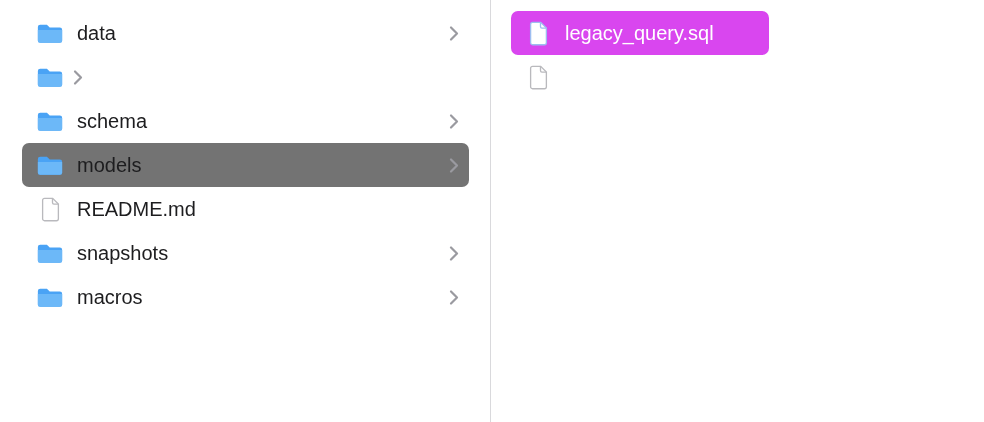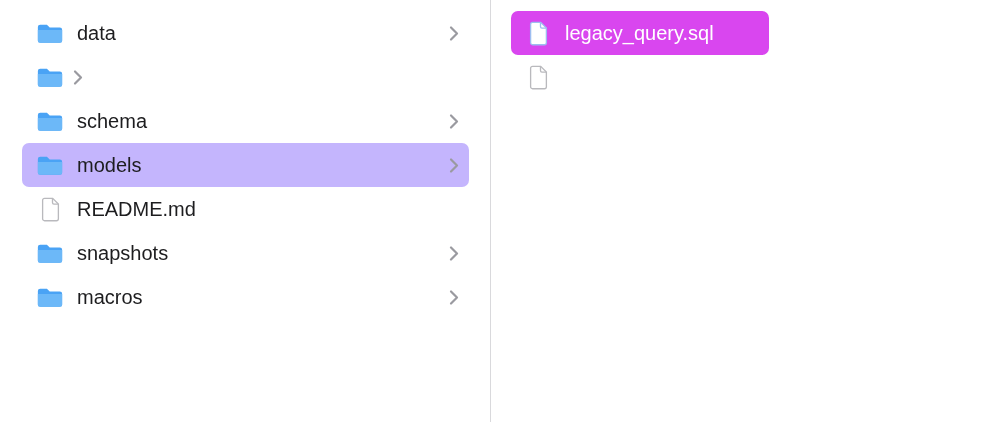--- a/index.html
+++ b/index.html
@@ -106,21 +106,21 @@
       </svg>
     </span>
 
     <span class="label">schema</span>
     <span class="chevron">
       <svg width="10" height="17" viewBox="0 0 10 17" aria-hidden="true">
         <path class="chev-path" d="M2 2.5 l6 6 -6 6" fill="none" stroke="#9a9aa0" stroke-width="2.2" stroke-linecap="round" stroke-linejoin="round"></path>
       </svg>
     </span>
   </div>
-      <div class="row sel-gray" style="background: #c4b5fd;">
+      <div class="row sel-gray" style="background: #737373;">
     <span class="icon folder-ic">
       <svg viewBox="0 0 30 24" width="28" height="23" aria-hidden="true">
         <path d="M2 5 a2.5 2.5 0 0 1 2.5 -2.5 h7.2 l3 3 h10.8 a2.5 2.5 0 0 1 2.5 2.5 v11.5 a2.5 2.5 0 0 1 -2.5 2.5 h-21 a2.5 2.5 0 0 1 -2.5 -2.5 z" fill="#4aa3f5"></path>
         <path d="M2 8.2 h26 v11.3 a2.5 2.5 0 0 1 -2.5 2.5 h-21 a2.5 2.5 0 0 1 -2.5 -2.5 z" fill="#6cb8f8"></path>
       </svg>
     </span>
 
     <span class="label" style="color: rgb(29, 29, 31);">models</span>
     <span class="chevron">
       <svg width="10" height="17" viewBox="0 0 10 17" aria-hidden="true">

